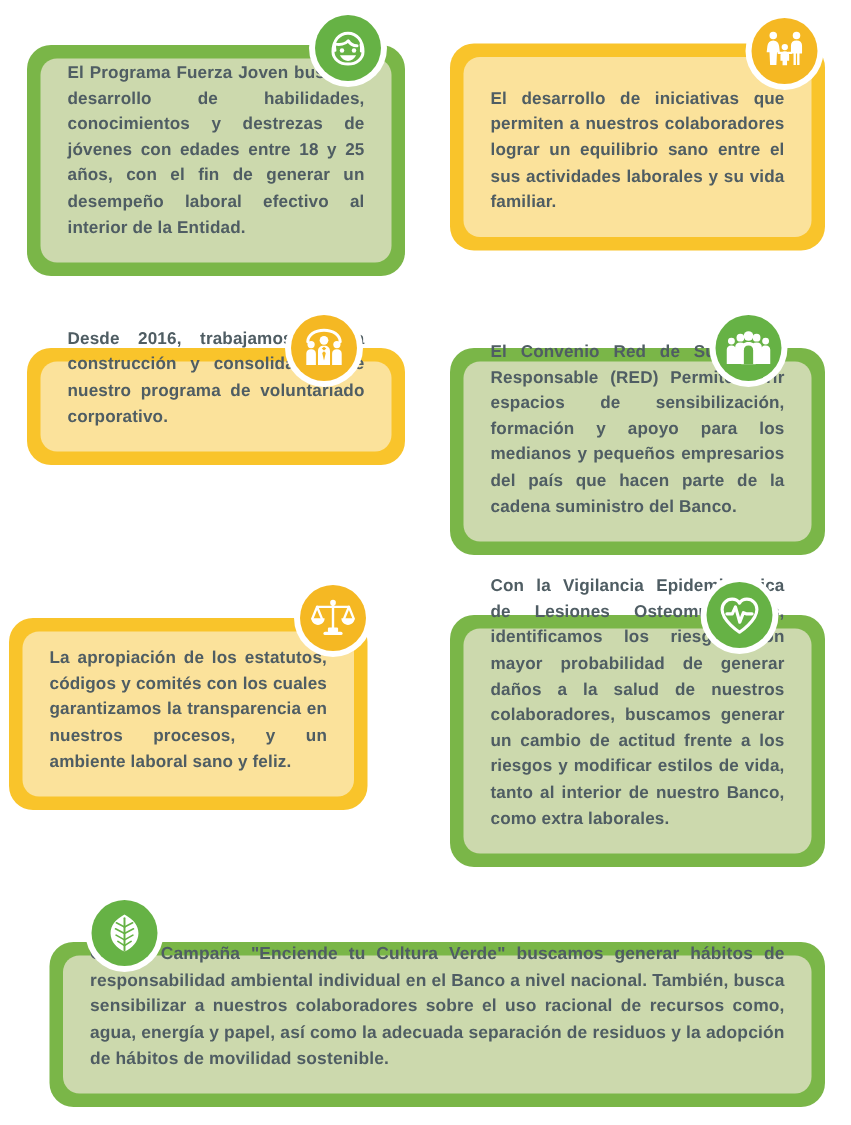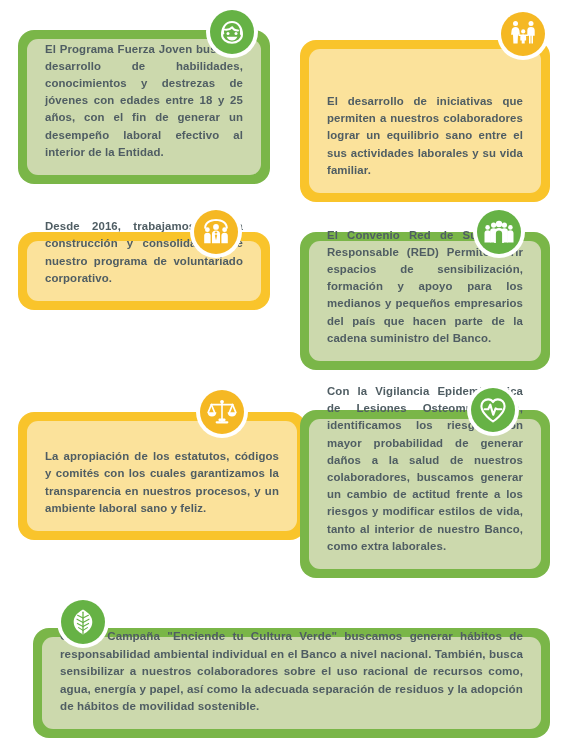--- a/index.html
+++ b/index.html
@@ -75,24 +75,24 @@
     display: flex;
     align-items: center;
     justify-content: center;
   }
   .badge.green  .badge-disc { background: #66b245; }
   .badge.yellow .badge-disc { background: #f5b823; }
   .badge svg { display: block; }
 
   
   #card-youth      { left: 18px;  top: 30px;  width: 252px; height: 154px; }
-  #card-balance    { left: 300px; top: 40px;  width: 250px; height: 162px; }
+  #card-balance    { left: 300px; top: 29px;  width: 250px; height: 138px; }
   #card-volunteer  { left: 18px;  top: 232px; width: 252px; height: 78px; }
   #card-supplier   { left: 300px; top: 232px; width: 250px; height: 138px; }
-  #card-governance { left: 18px;  top: 412px; width: 288px; height: 128px; }
+  #card-governance { left: 6px;  top: 412px; width: 239px; height: 128px; }
   #card-health     { left: 300px; top: 410px; width: 250px; height: 168px; }
   #card-green      { left: 33px;  top: 628px; width: 517px; height: 110px; }
 
   #badge-face      { left: 206px; top: 6px;   }
   #badge-family    { left: 497px; top: 8px;   }
   #badge-group     { left: 190px; top: 206px; }
   #badge-people    { left: 473px; top: 206px; }
   #badge-scales    { left: 196px; top: 386px; }
   #badge-heart     { left: 467px; top: 384px; }
   #badge-leaf      { left: 57px;  top: 596px; }

